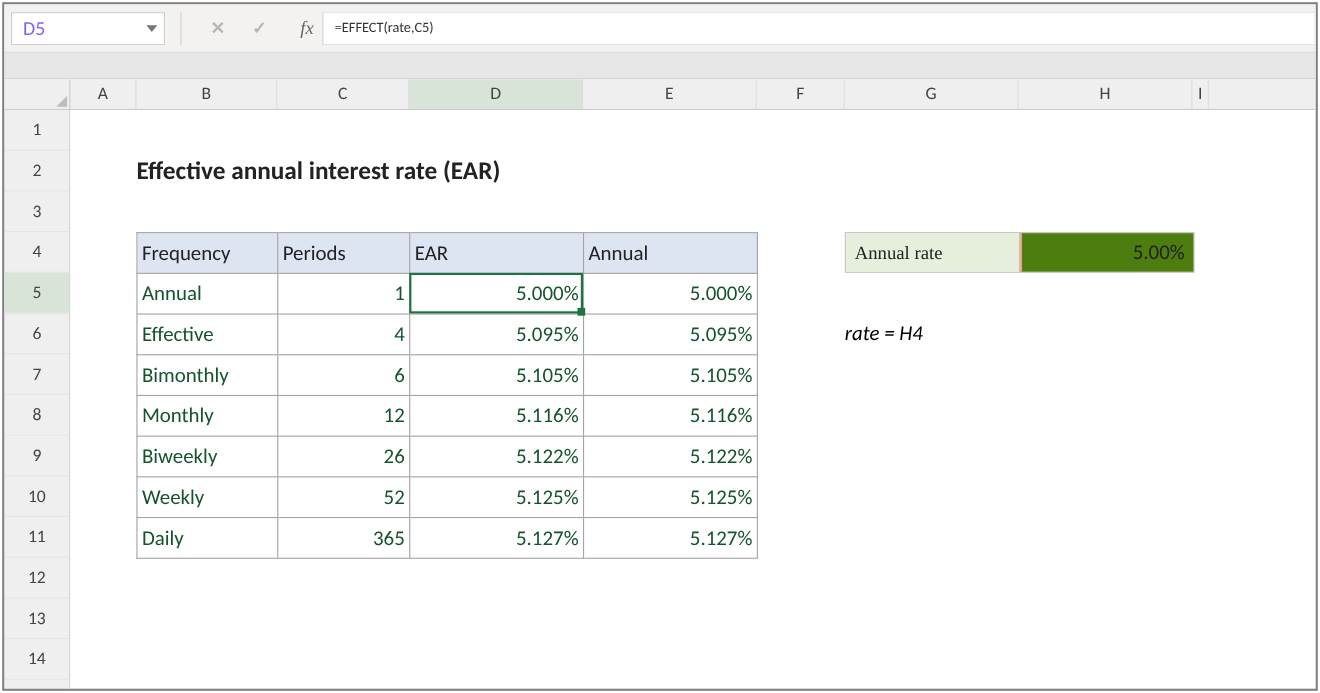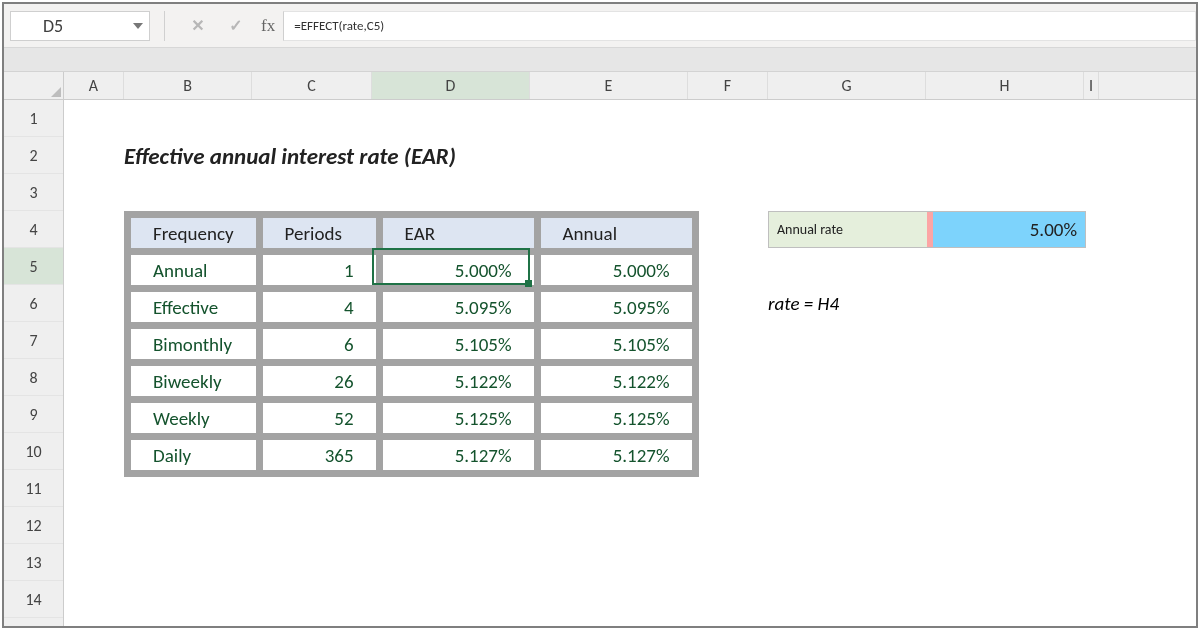--- a/index.html
+++ b/index.html
@@ -36,43 +36,44 @@
     width: 140px;
     height: 30px;
     background: #fff;
     border: 1px solid #cfcfcf;
     display: flex;
     align-items: center;
     justify-content: space-between;
     padding: 0 6px 0 10px;
     position: relative;
   }
-  .name-box .nb-text { color: #404040; margin-left: 22px; }
+  .name-box .nb-text { color: #8b5cf6; }
   .name-box .caret {
     width: 0; height: 0;
     border-left: 5px solid transparent;
     border-right: 5px solid transparent;
     border-top: 6px solid #777;
   }
   .fx-sep {
     width: 1px; height: 30px; background: #d0d0d0; margin: 0 14px;
   }
   .fx-icon-btn {
     width: 26px; height: 26px;
     display: flex; align-items: center; justify-content: center;
     color: #b7b7b7;
     font-weight: bold;
     font-size: 16px;
     margin: 0 6px;
   }
   .fx-glyph {
+    font-style: italic;
     font-family: 'Times New Roman', serif;
     font-size: 17px;
     color: #656565;
-    margin: 0 8px 0 6px;
+    margin: 0 8px 0 18px;
   }
   .formula-input {
     flex: 1;
     background: #fff;
     height: 30px;
     border: 1px solid #e3e3e3;
     border-left: 1px solid #cfcfcf;
     padding: 0 10px;
     display: flex;
     align-items: center;
@@ -172,35 +173,34 @@
   .title-cell {
     position: absolute;
     left: var(--wA);
     top: var(--rowH);
     height: var(--rowH);
     display: flex;
     align-items: center;
     font-weight: 700;
     font-size: 23px;
     color: #222;
-    font-style: italic;
   }
 
   
   .data-table {
     position: absolute;
     left: var(--wA);
     top: calc(var(--rowH) * 3);
     border-collapse: collapse;
     font-size: 19px;
   }
   .data-table th, .data-table td {
-    border: 7px solid #a3a3a3;
-    height: var(--rowH);
-    padding: 0 22px;
+    border: 1px solid #a3a3a3;
+    height: var(--rowH);
+    padding: 0 4px;
     vertical-align: middle;
   }
   .data-table th {
     background: #dde5f2;
     font-weight: 400;
     text-align: left;
     color: #222;
   }
   .data-table td { background: #fff; color: #14532d; }
   .col-freq { width: var(--wB); text-align: left; }
@@ -215,28 +215,29 @@
     top: calc(var(--rowH) * 3);
     display: flex;
     border: 1px solid #bfbfbf;
     height: var(--rowH);
   }
   .rate-block .lbl {
     width: var(--wG);
     background: #e5efdc;
     padding: 0 8px;
     display: flex; align-items: center;
-    font-size: 14px;
+    font-size: 17px;
+    font-family: Liberation Serif, serif;
   }
   .rate-block .val {
     width: var(--wH);
-    background: #7dd3fc;
+    background: #4d7c0f;
     padding: 0 8px;
     display: flex; align-items: center; justify-content: flex-end;
-    border-left: 6px solid #fca5a5;
+    border-left: 2px solid #fca5a5;
     font-size: 19px;
   }
 
   .note {
     position: absolute;
     left: calc(var(--wA) + var(--wB) + var(--wC) + var(--wD) + var(--wE) + var(--wF));
     top: calc(var(--rowH) * 5);
     height: var(--rowH);
     display: flex; align-items: center;
     font-style: italic;
@@ -347,20 +348,26 @@
               <td class="col-ear">5.095%</td>
               <td class="col-chk">5.095%</td>
             </tr>
             <tr>
               <td class="col-freq">Bimonthly</td>
               <td class="col-per">6</td>
               <td class="col-ear">5.105%</td>
               <td class="col-chk">5.105%</td>
             </tr>
             <tr>
+              <td class="col-freq">Monthly</td>
+              <td class="col-per">12</td>
+              <td class="col-ear">5.116%</td>
+              <td class="col-chk">5.116%</td>
+            </tr>
+            <tr>
               <td class="col-freq">Biweekly</td>
               <td class="col-per">26</td>
               <td class="col-ear">5.122%</td>
               <td class="col-chk">5.122%</td>
             </tr>
             <tr>
               <td class="col-freq">Weekly</td>
               <td class="col-per">52</td>
               <td class="col-ear">5.125%</td>
               <td class="col-chk">5.125%</td>

